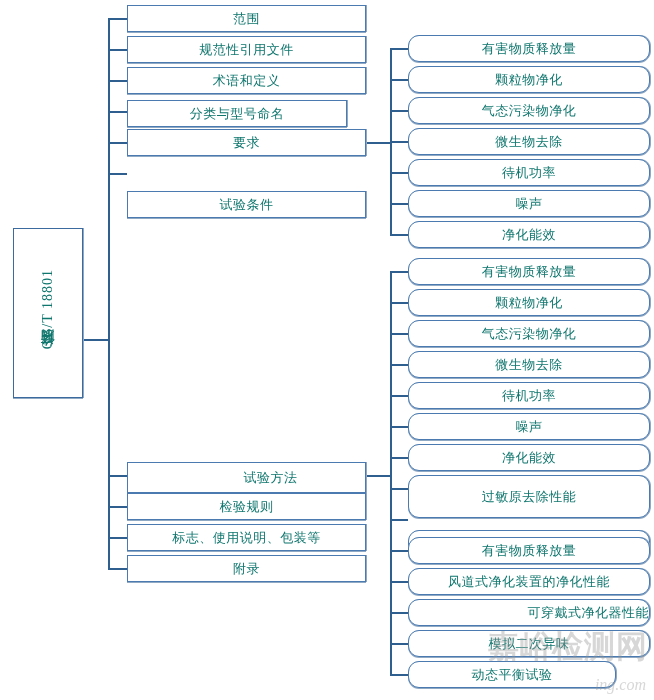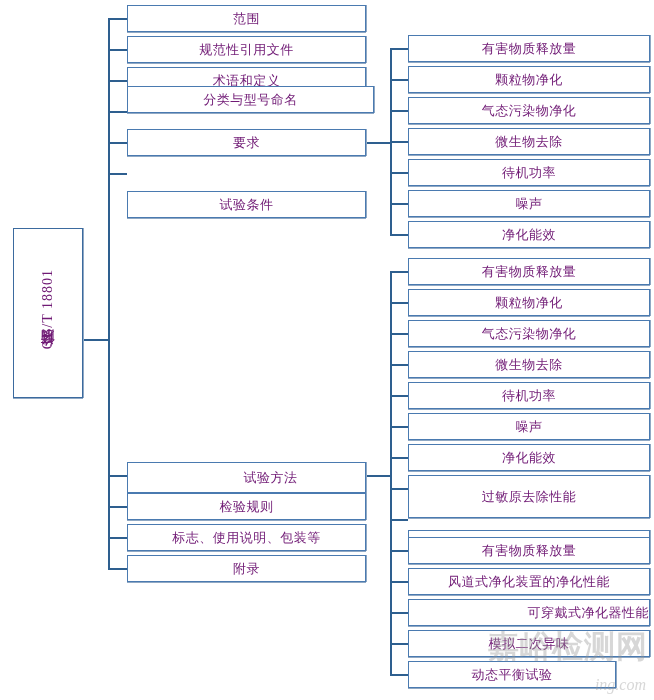--- a/index.html
+++ b/index.html
@@ -22,21 +22,21 @@
   }
   .line-h { height: 2px; }
   .line-v { width: 2px; }
 
   
   .node {
     position: absolute;
     box-sizing: border-box;
     border: 1px solid #4a7ab0;
     background: #ffffff;
-    color: #701a75;
+    color: #0f766e;
     display: flex;
     align-items: center;
     justify-content: center;
     font-size: 13px;
     line-height: 1;
     letter-spacing: 0.5px;
     box-shadow: 0 1px 0 0 #8fa8c4, 1px 0 0 0 #8fa8c4;
   }
   .node .label {
     white-space: nowrap;
@@ -46,20 +46,21 @@
   .node.lvl1 {
     left: 127px;
     width: 239px;
     height: 27px;
   }
   
   .node.lvl2 {
     left: 408px;
     width: 242px;
     height: 27px;
+    border-radius: 11px;
   }
   
   .node.root {
     left: 13px;
     top: 228px;
     width: 70px;
     height: 170px;
     border: 1px solid #3b6a9e;
     box-shadow: 0 1px 0 0 #8fa8c4, 1px 0 0 0 #8fa8c4;
   }
@@ -155,21 +156,21 @@
   <div id="nodes">
       <div class="node lvl1" style="left: 127px; top: 5px; width: 239px; height: 27px;">
         <span class="label">范围</span>
       </div>
       <div class="node lvl1" style="left: 127px; top: 36px; width: 239px; height: 27px;">
         <span class="label">规范性引用文件</span>
       </div>
       <div class="node lvl1" style="left: 127px; top: 67px; width: 239px; height: 27px;">
         <span class="label">术语和定义</span>
       </div>
-      <div class="node lvl1" style="left: 127px; top: 86px; width: 247px; height: 27px; text-align: right;">
+      <div class="node lvl1" style="left: 127px; top: 100px; width: 220px; height: 27px; text-align: right;">
         <span class="label">分类与型号命名</span>
       </div>
       <div class="node lvl1" style="left: 127px; top: 129px; width: 239px; height: 27px;">
         <span class="label">要求</span>
       </div>
       <div class="node lvl1" style="left: 127px; top: 160px; width: 239px; height: 27px; margin-top: 31px;">
         <span class="label">试验条件</span>
       </div>
       <div class="node lvl1" style="left: 127px; top: 462px; width: 239px; height: 31px; padding-left: 48px;">
         <span class="label">试验方法</span>

